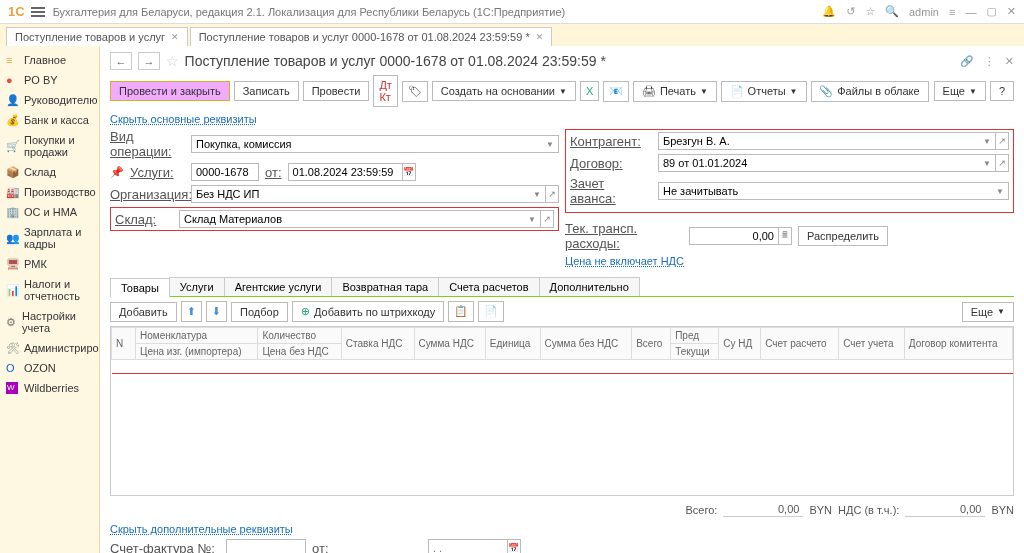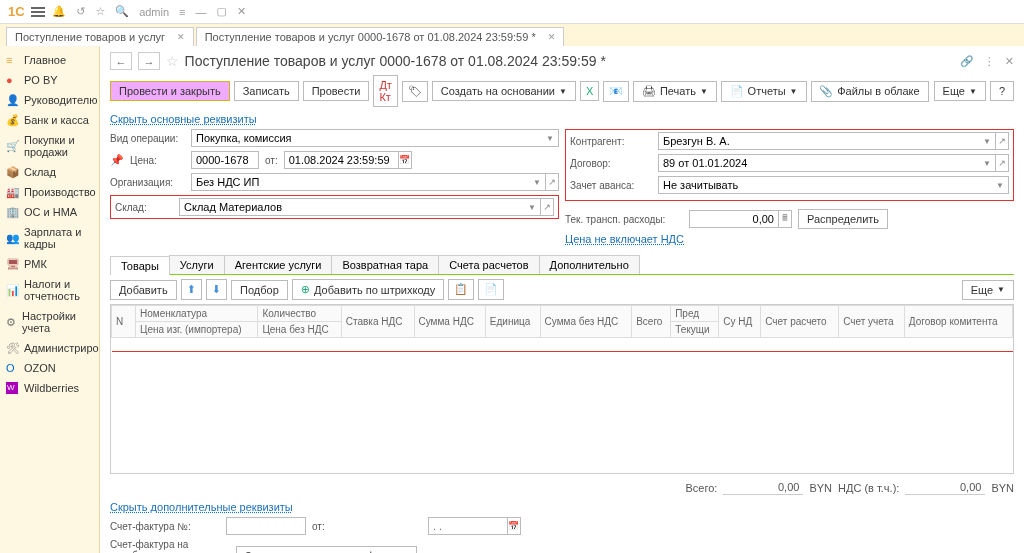--- a/index.html
+++ b/index.html
@@ -4,40 +4,40 @@
 <style>
 * { box-sizing:border-box; margin:0; padding:0; font-family:Arial,sans-serif; font-size:11px; }
 body { background:#fff; width:1024px; height:553px; overflow:hidden; position:relative; }
 .titlebar { background:#fff; height:24px; display:flex; align-items:center; padding:0 8px; border-bottom:1px solid #ddd; }
 .titlebar .logo { color:#e8a33d; font-weight:bold; font-size:13px; margin-right:6px; }
 .titlebar .menu-icon { width:14px; height:2px; background:#666; box-shadow:0 4px 0 #666,0 -4px 0 #666; margin-right:8px; }
 .titlebar .title-text { color:#777; flex:1; }
 .titlebar .sys-icons { display:flex; gap:10px; color:#999; align-items:center; }
 .titlebar .sys-icons span { cursor:pointer; }
 .tabbar { background:#fff6d9; height:22px; display:flex; align-items:flex-end; padding:0 6px; }
-.tab { background:#fff; border:1px solid #ccc; border-bottom:none; padding:3px 8px; margin-right:2px; display:flex; align-items:center; gap:12px; font-size:10px; color:#555; cursor:pointer; }
+.tab { background:#fff; border:1px solid #ccc; border-bottom:none; padding:3px 8px; margin-right:2px; display:flex; align-items:center; gap:6px; font-size:10px; color:#555; cursor:pointer; }
 .tab .close { color:#999; font-size:9px; }
 .layout { display:flex; height:calc(100% - 46px); }
 .sidebar { width:100px; background:#fef8e3; border-right:1px solid #e5d9a8; padding:4px 0; overflow:hidden; }
 .side-item { display:flex; align-items:center; gap:6px; padding:4px 6px; color:#333; cursor:pointer; font-size:10px; }
 .side-item .ico { width:12px; height:12px; display:inline-block; }
 .content { flex:1; background:#fff; padding:6px 10px; overflow:auto; position:relative; }
 .doc-header { display:flex; align-items:center; gap:6px; margin-bottom:5px; }
 .doc-header .nav-btn { border:1px solid #ccc; background:#fff; width:22px; height:18px; display:inline-flex; align-items:center; justify-content:center; cursor:pointer; color:#555; }
 .doc-header .star { color:#ccc; font-size:14px; }
 .doc-header h2 { font-size:14px; font-weight:normal; color:#444; }
 .doc-header .sys { margin-left:auto; display:flex; gap:10px; color:#999; align-items:center; }
 .toolbar { display:flex; align-items:center; gap:4px; margin-bottom:6px; }
 .btn { border:1px solid #bbb; background:#fff; padding:3px 8px; cursor:pointer; color:#333; display:inline-flex; align-items:center; gap:4px; font-size:11px; }
 .btn.yellow { background:#f0abfc; border-color:#d4b31a; }
 .btn.icon { padding:3px 5px; }
 .toolbar .more { margin-left:auto; }
 .link { color:#1a6fb8; text-decoration:underline dotted; cursor:pointer; font-size:11px; }
 .form-row { display:flex; align-items:center; margin-bottom:4px; gap:6px; }
-.form-row label { color:#555; font-size:10px; }
+.form-row label { color:#555; font-size:13px;text-decoration:underline; }
 .form-row .lbl-left { width:58px; text-align:left; }
 .inp { border:1px solid #bbb; height:18px; padding:1px 4px; background:#fff; font-size:11px; }
 .inp.sel { display:flex; align-items:center; justify-content:space-between; }
 .inp .dd { color:#888; font-size:8px; margin-left:4px; }
 .red-box { border:1px solid #d33; padding:2px 4px 2px 4px; }
 .two-col { display:flex; gap:6px; }
 .two-col .col { flex:1; }
 .two-col .col.right .form-row label { width:100px; }
 .tabs { display:flex; border-bottom:1px solid #84cc16; margin-top:6px; }
 .tabs .t { border:1px solid #ccc; border-bottom:none; padding:3px 10px; background:#f6f6f6; cursor:pointer; font-size:11px; margin-right:-1px; }
@@ -52,20 +52,21 @@
 .bottom-block { margin-top:4px; }
 .bottom-block .form-row label { width:110px; }
 .btn-ext { border:1px solid #bbb; width:14px; height:18px; display:inline-flex; align-items:center; justify-content:center; font-size:9px; color:#888; cursor:pointer; margin-left:-1px; }
 </style>
 </head>
 <body>
 
 <div class="titlebar">
   <span class="logo">1C</span>
   <span class="menu-icon"></span>
+  <span class="title-text">Бухгалтерия для Беларуси, редакция 2.1. Локализация для Республики Беларусь  (1С:Предприятие)</span>
   <div class="sys-icons">
     <span>🔔</span>
     <span>↺</span>
     <span>☆</span>
     <span>🔍</span>
     <span>admin</span>
     <span>≡</span>
     <span>—</span>
     <span>▢</span>
     <span>✕</span>
@@ -188,21 +189,21 @@
       <div class="col">
         <div class="form-row">
           <label class="lbl-left" style="width:75px">Вид операции:</label>
           <div class="inp sel" style="flex:1">
               <span>Покупка, комиссия</span>
               <span class="dd">▼</span>
             </div>
         </div>
         <div class="form-row">
           <span style="width:14px;color:#888">📌</span>
-          <label style="width:55px">Цена:</label>
+          <label style="width:55px">Услуги:</label>
           <input class="inp" style="width: 68px;" value="0000-1678">
           <label>от:</label>
           <div style="display:flex">
               <input class="inp" style="width: 115px;" value="01.08.2024 23:59:59">
               <span class="btn-ext">📅</span>
             </div>
         </div>
         <div class="form-row">
           <label class="lbl-left" style="width:75px">Организация:</label>
           <div style="display:flex;flex:1">

